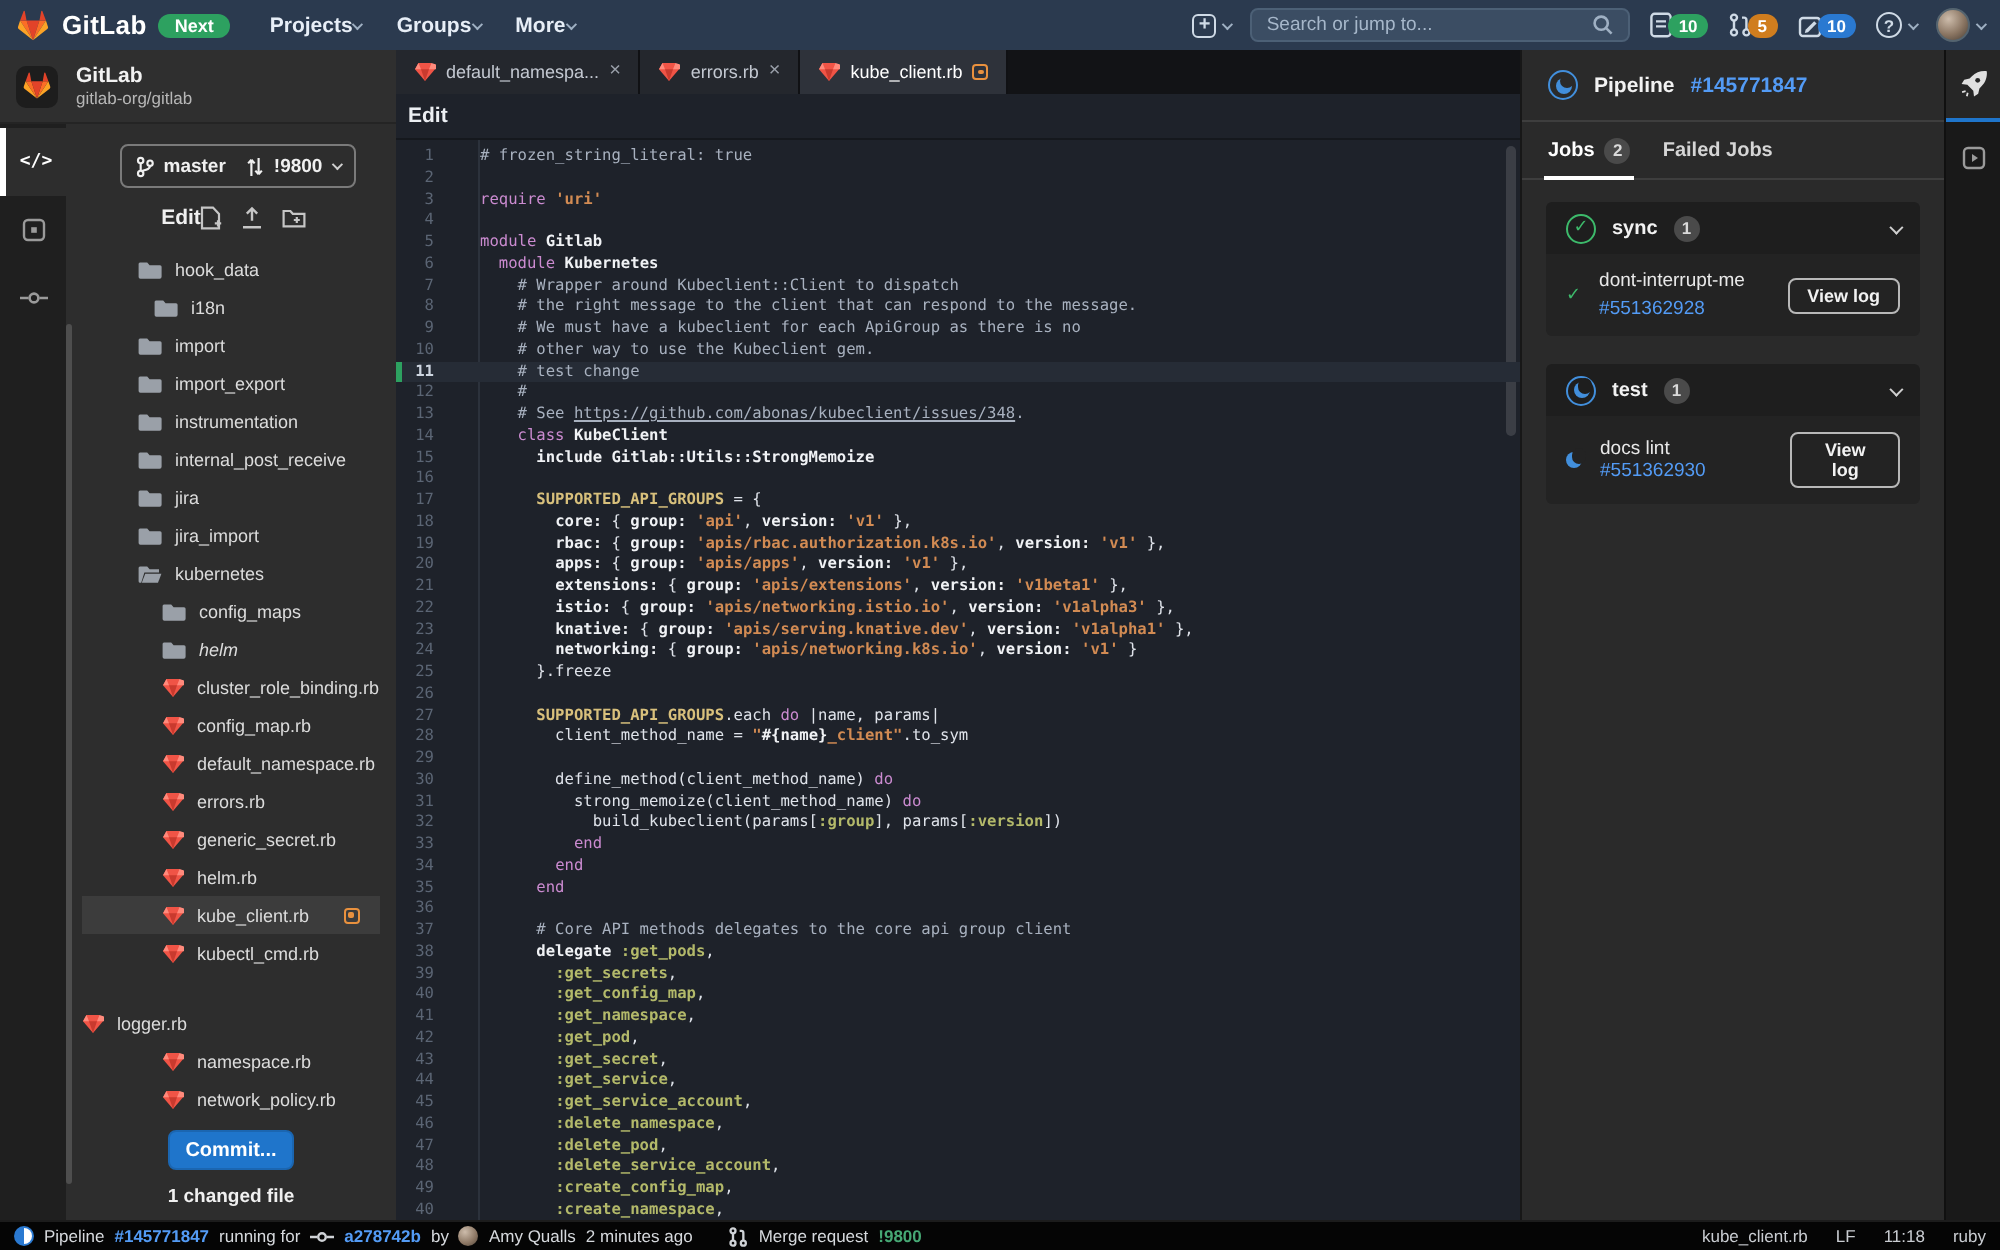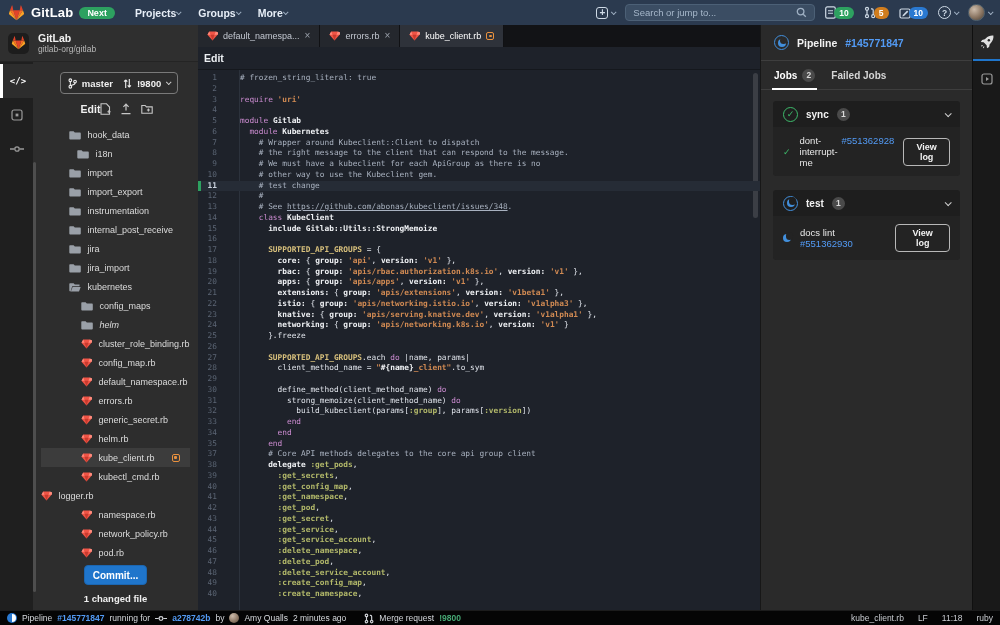--- a/index.html
+++ b/index.html
@@ -94,21 +94,21 @@
   .cbadge { min-width:13px; height:13px; border-radius:7px; background:#4a4a4a; color:#dadada; font-size:8.5px; font-weight:bold; display:flex; align-items:center; justify-content:center; padding:0 3px; }
   .rp-content { padding:11px 12px; overflow:hidden; }
   .job-group { margin-bottom:14px; border-radius:3px; overflow:hidden; }
   .group-head { background:#1e1e1e; height:26px; display:flex; align-items:center; gap:8px; padding:0 10px; cursor:pointer; }
   .gname { color:#f2f2f2; font-size:10px; font-weight:bold; }
   .group-head .chev { margin-left:auto; color:#cfcfcf; width:5px; height:5px; }
   .group-body { background:#232323; padding:8px 10px; --moonbg:#232323; }
   .job-row { display:flex; align-items:center; gap:9px; }
   .job-text { font-size:9.5px; }
   .job-text .jname { color:#e8e8e8; }
-  .job-text.stacked { display:flex; flex-direction:row; gap:3px; }
+  .job-text.stacked { display:flex; flex-direction:column; gap:3px; }
   .viewlog { margin-left:auto; background:transparent; border:1px solid #b8b8b8; border-radius:4px; color:#f2f2f2; font-size:9px; font-weight:bold; padding:3px 9px; font-family:inherit; cursor:pointer; }
   .ck-circle { width:15px; height:15px; border:1.6px solid #3dba6b; border-radius:50%; display:flex; align-items:center; justify-content:center; flex:none; }
   .ck, .ck-circle .ck { color:#3dba6b; font-size:9px; font-weight:bold; font-family:"DejaVu Sans", sans-serif; }
   .ring { width:15px; height:15px; border:1.6px solid #428fdc; border-radius:50%; display:flex; align-items:center; justify-content:center; flex:none; --moonbg:#1e1e1e; }
   .moon { width:8px; height:8px; background:#428fdc; border-radius:50%; position:relative; flex:none; }
   .moon::after { content:""; position:absolute; left:2.6px; top:-1.6px; width:7.4px; height:7.4px; background:var(--moonbg,#232323); border-radius:50%; }
   .rp-header .ring { --moonbg:#2a2a2a; }
 
   
   .rightrail { width:28px; flex:none; background:#191919; border-left:1px solid #101010; display:flex; flex-direction:column; }
@@ -460,21 +460,21 @@
               <div class="tree-row" style="padding-left: 40px;">
                 <span>
                   <svg width="11" height="10" viewBox="0 0 12 11">
                     <path fill="#f05446" d="M2.4.5h7.2L11.5 4 6 10.5.5 4z"></path>
                     <path fill="#c93a2e" d="M6 10.5L3.8 4h4.4z"></path>
                     <path fill="#ff8a7c" d="M2.4.5L3.8 4H.5zM9.6.5L8.2 4h11.5z"></path>
                   </svg>
                 </span>
                 <span>kubectl_cmd.rb</span>
               </div>
-              <div class="tree-row" style="">
+              <div class="tree-row" style=" margin-top: 16px;">
                 <span>
                   <svg width="11" height="10" viewBox="0 0 12 11">
                     <path fill="#f05446" d="M2.4.5h7.2L11.5 4 6 10.5.5 4z"></path>
                     <path fill="#c93a2e" d="M6 10.5L3.8 4h4.4z"></path>
                     <path fill="#ff8a7c" d="M2.4.5L3.8 4H.5zM9.6.5L8.2 4h11.5z"></path>
                   </svg>
                 </span>
                 <span>logger.rb</span>
               </div>
               <div class="tree-row" style="padding-left: 40px;">
@@ -586,20 +586,21 @@
           <div class="code-line"><span class="ln">26</span><span class="txt"></span></div>
           <div class="code-line"><span class="ln">27</span><span class="txt"><span class="t-p">      </span><span class="t-y">SUPPORTED_API_GROUPS</span><span class="t-p">.each </span><span class="t-k">do</span><span class="t-p"> |name, params|</span></span></div>
           <div class="code-line"><span class="ln">28</span><span class="txt"><span class="t-p">        client_method_name = </span><span class="t-s">"</span><span class="t-b">#{name}</span><span class="t-s">_client"</span><span class="t-p">.to_sym</span></span></div>
           <div class="code-line"><span class="ln">29</span><span class="txt"></span></div>
           <div class="code-line"><span class="ln">30</span><span class="txt"><span class="t-p">        define_method(client_method_name) </span><span class="t-k">do</span></span></div>
           <div class="code-line"><span class="ln">31</span><span class="txt"><span class="t-p">          strong_memoize(client_method_name) </span><span class="t-k">do</span></span></div>
           <div class="code-line"><span class="ln">32</span><span class="txt"><span class="t-p">            build_kubeclient(params[</span><span class="t-m">:group</span><span class="t-p">], params[</span><span class="t-m">:version</span><span class="t-p">])</span></span></div>
           <div class="code-line"><span class="ln">33</span><span class="txt"><span class="t-p">          </span><span class="t-k">end</span></span></div>
           <div class="code-line"><span class="ln">34</span><span class="txt"><span class="t-p">        </span><span class="t-k">end</span></span></div>
           <div class="code-line"><span class="ln">35</span><span class="txt"><span class="t-p">      </span><span class="t-k">end</span></span></div>
+          <div class="code-line"><span class="ln">36</span><span class="txt"></span></div>
           <div class="code-line"><span class="ln">37</span><span class="txt"><span class="t-p">      </span><span class="t-c"># Core API methods delegates to the core api group client</span></span></div>
           <div class="code-line"><span class="ln">38</span><span class="txt"><span class="t-p">      </span><span class="t-b">delegate </span><span class="t-m">:get_pods</span><span class="t-p">,</span></span></div>
           <div class="code-line"><span class="ln">39</span><span class="txt"><span class="t-p">        </span><span class="t-m">:get_secrets</span><span class="t-p">,</span></span></div>
           <div class="code-line"><span class="ln">40</span><span class="txt"><span class="t-p">        </span><span class="t-m">:get_config_map</span><span class="t-p">,</span></span></div>
           <div class="code-line"><span class="ln">41</span><span class="txt"><span class="t-p">        </span><span class="t-m">:get_namespace</span><span class="t-p">,</span></span></div>
           <div class="code-line"><span class="ln">42</span><span class="txt"><span class="t-p">        </span><span class="t-m">:get_pod</span><span class="t-p">,</span></span></div>
           <div class="code-line"><span class="ln">43</span><span class="txt"><span class="t-p">        </span><span class="t-m">:get_secret</span><span class="t-p">,</span></span></div>
           <div class="code-line"><span class="ln">44</span><span class="txt"><span class="t-p">        </span><span class="t-m">:get_service</span><span class="t-p">,</span></span></div>
           <div class="code-line"><span class="ln">45</span><span class="txt"><span class="t-p">        </span><span class="t-m">:get_service_account</span><span class="t-p">,</span></span></div>
           <div class="code-line"><span class="ln">46</span><span class="txt"><span class="t-p">        </span><span class="t-m">:delete_namespace</span><span class="t-p">,</span></span></div>

